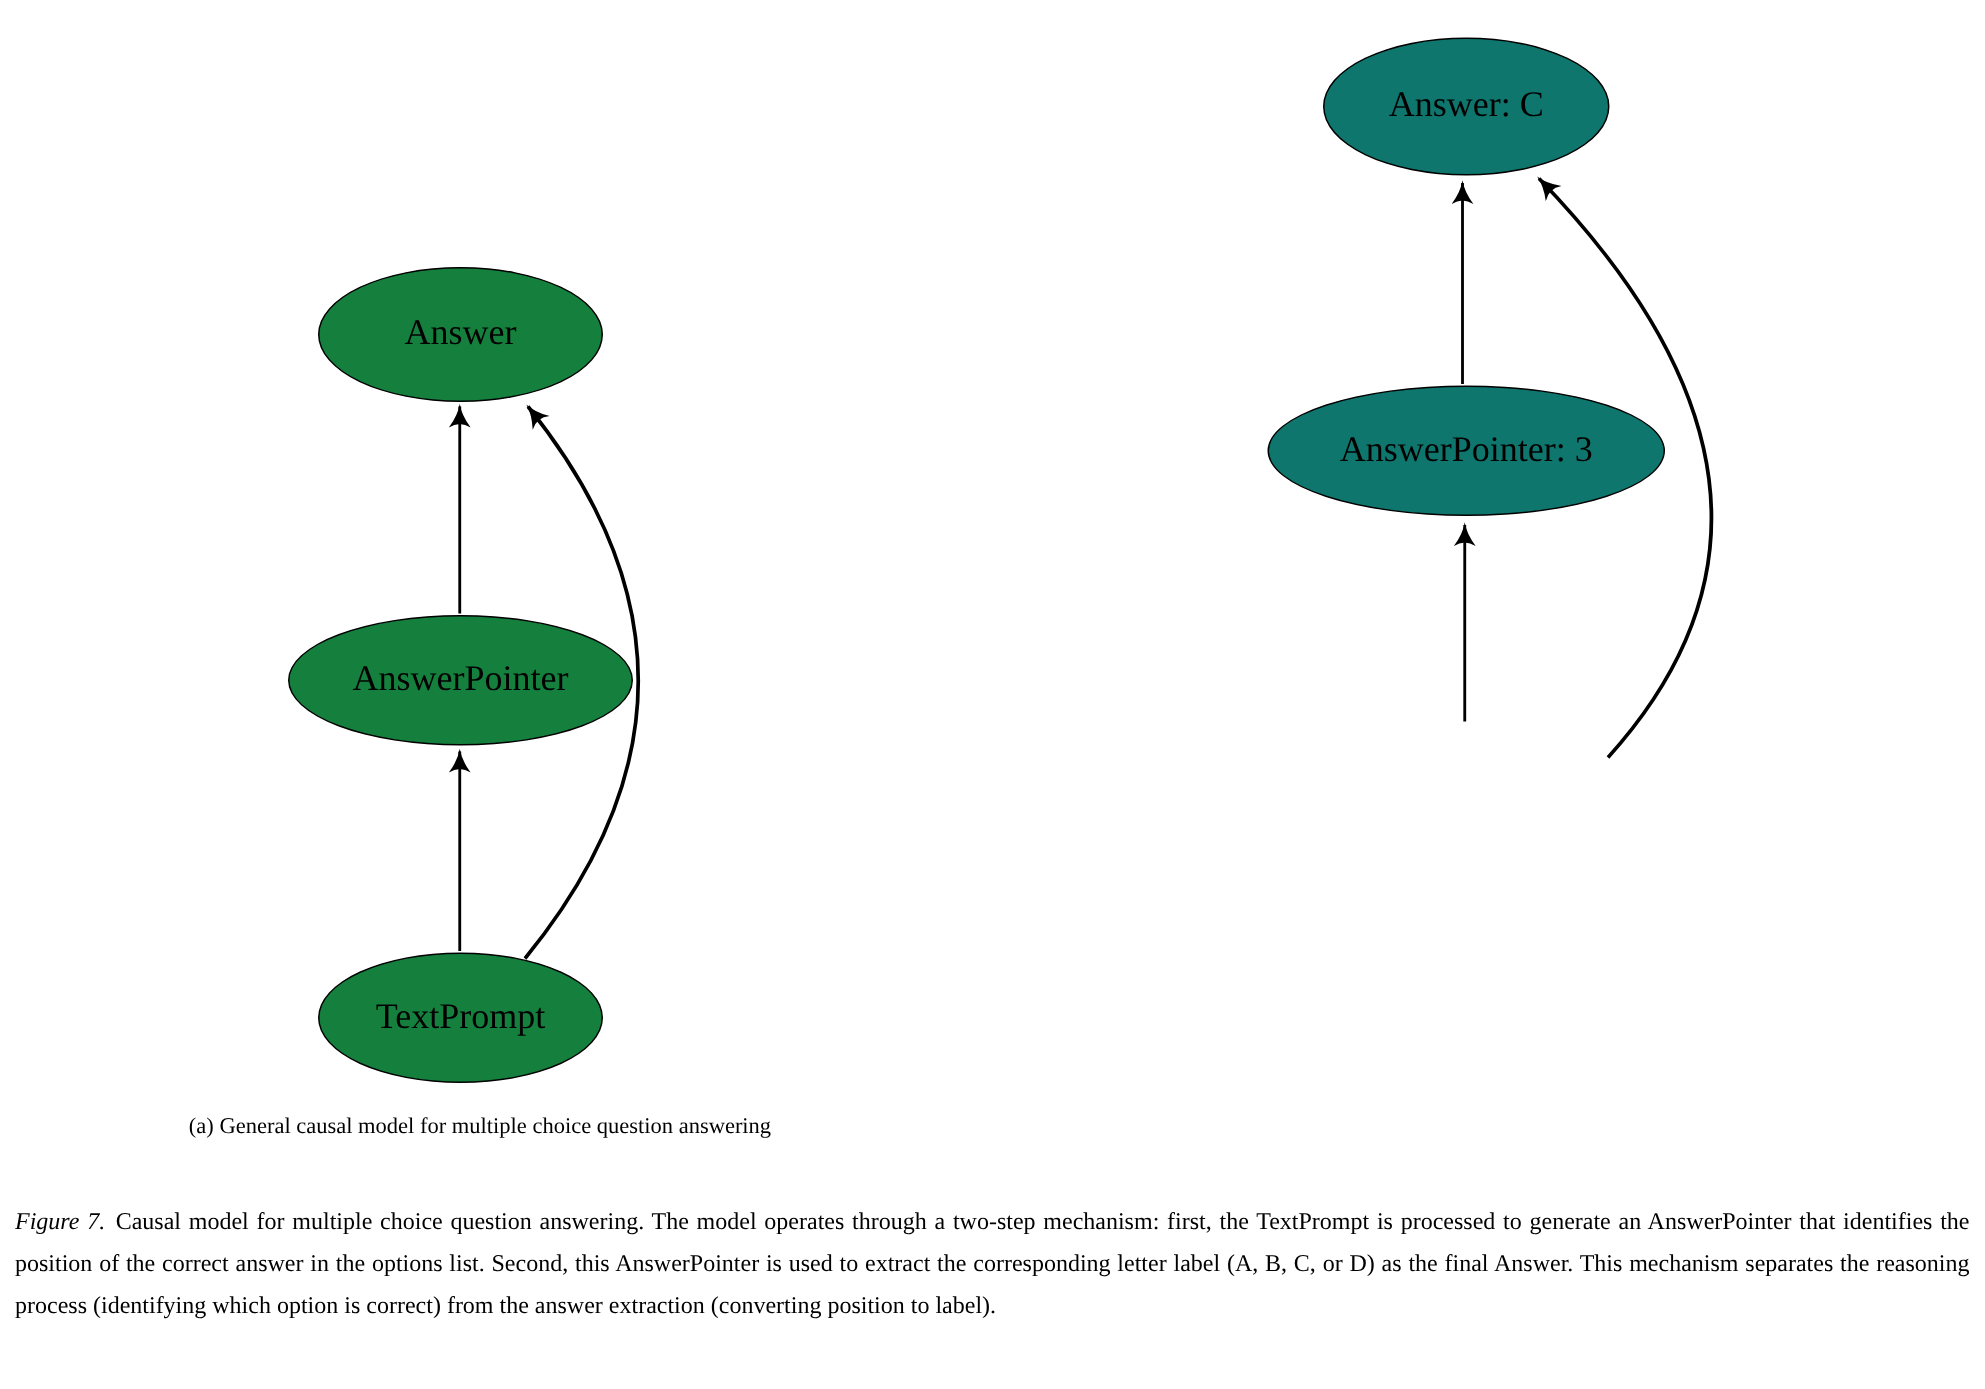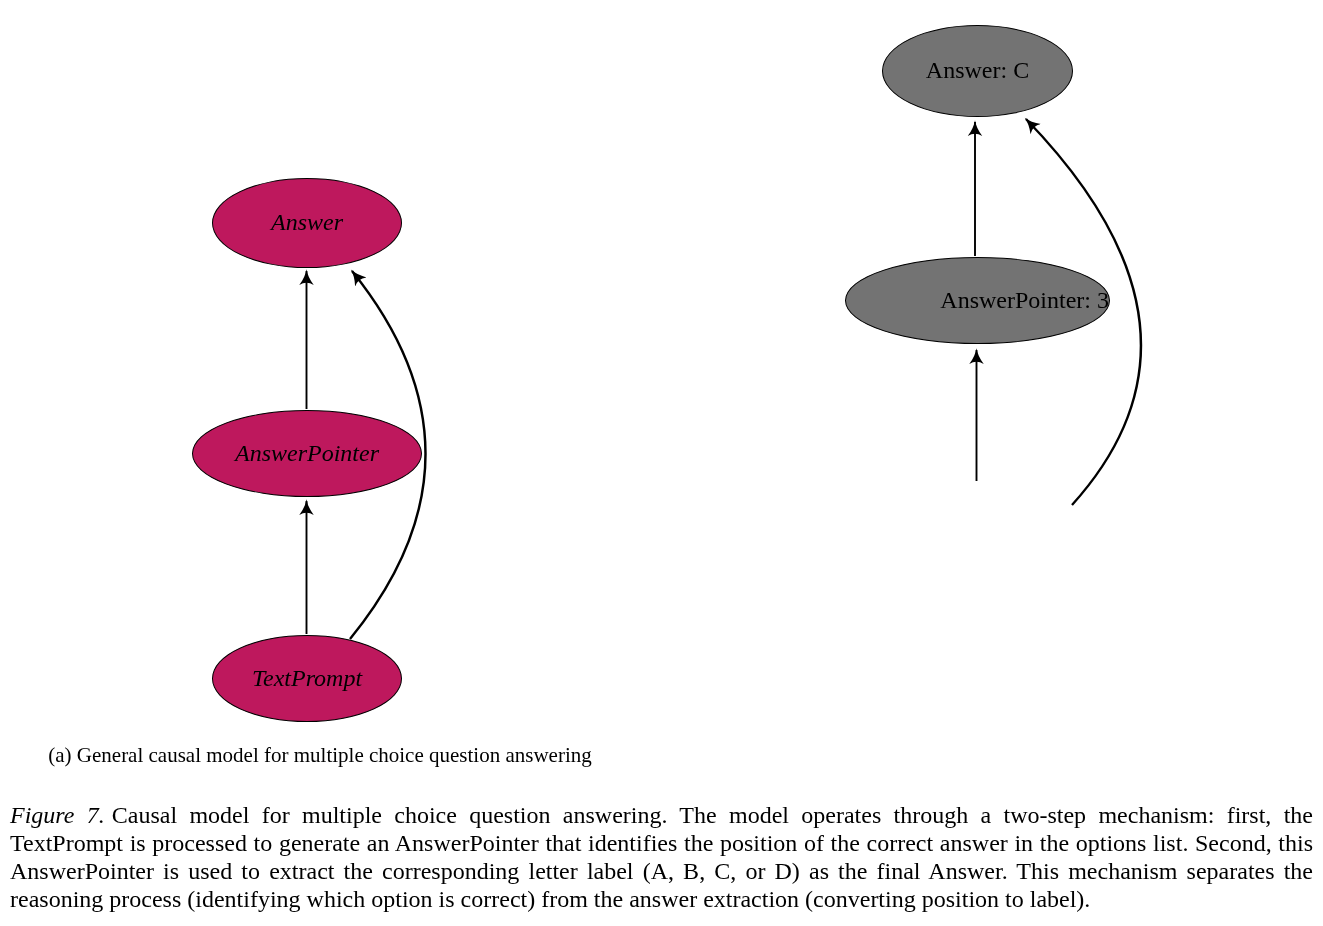--- a/index.html
+++ b/index.html
@@ -26,46 +26,46 @@
     align-items: center;
     justify-content: center;
     text-align: center;
     box-sizing: border-box;
   }
   .node-label {
     font-size: 24px;
     line-height: 1.15;
     white-space: pre-wrap;
   }
-  .node-a { background: #be185d; font-style: italic; }
-  .node-b { background: #737373; }
+  .node-a { background: #15803d; }
+  .node-b { background: #0f766e; }
   #node-a-answer        { left: 212px; top: 178px; width: 190px; height: 90px; }
   #node-a-answerpointer { left: 192px; top: 410px; width: 230px; height: 87px; }
   #node-a-textprompt    { left: 212px; top: 635px; width: 190px; height: 87px; }
   #node-b-answer        { left: 882px; top: 25px;  width: 191px; height: 92px; }
-  #node-b-answerpointer { left: 845px; top: 257px; width: 265px; height: 87px; justify-content: flex-end; }
+  #node-b-answerpointer { left: 845px; top: 257px; width: 265px; height: 87px; }
   #node-b-textprompt    { left: 803px; top: 481px; width: 345px; height: 242px; }
   #node-b-textprompt .node-label {
     font-size: 21px;
     line-height: 27px;
   }
   .subcaption {
     position: absolute;
     top: 743px;
-    font-size: 21px;
+    font-size: 15px;
     text-align: center;
   }
   #subcaption-a { left: 0px;   width: 640px; }
   #subcaption-b { left: 680px; width: 630px; }
   #figure-caption {
     position: absolute;
     left: 10px;
     top: 801px;
     width: 1303px;
-    font-size: 24px;
+    font-size: 16px;
     line-height: 28px;
     text-align: justify;
   }
   #figure-caption .fig-label {
     font-style: italic;
     margin-right: 7px;
   }
 </style>
 </head>
 <body>

